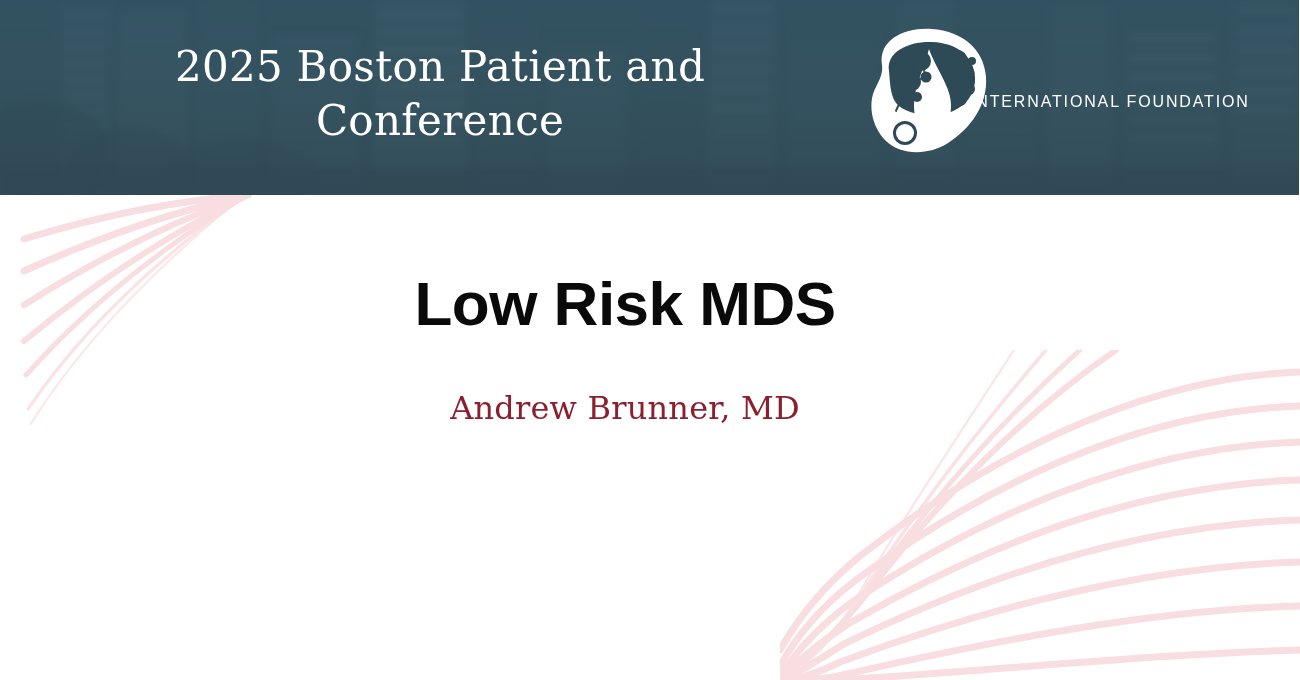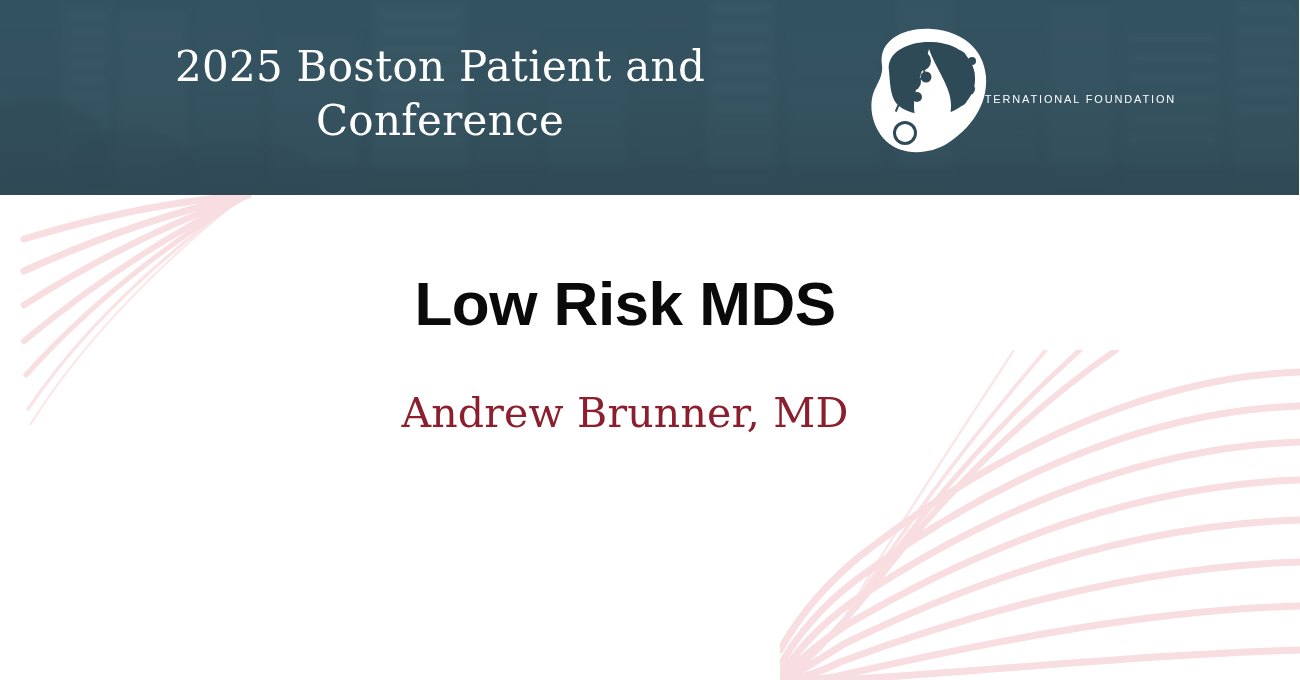--- a/index.html
+++ b/index.html
@@ -96,21 +96,21 @@
     font-size: 43px;
     font-weight: 400;
     letter-spacing: 2.2px;
     line-height: 1;
     white-space: nowrap;
   }
   .logo-sub {
     margin-top: 7px;
     color: #ffffff;
     font-family: "Liberation Sans", sans-serif;
-    font-size: 11px;
+    font-size: 16px;
     font-weight: 400;
     letter-spacing: 1.85px;
     line-height: 1;
     white-space: nowrap;
   }
 
   
   .deco {
     position: absolute;
     pointer-events: none;
@@ -151,21 +151,21 @@
     line-height: 1.05;
   }
   .slide-subtitle {
     position: absolute;
     left: 0;
     top: 196px;
     width: 1250px;
     text-align: center;
     color: #8b1f2d;
     font-family: "DejaVu Serif", "Liberation Serif", serif;
-    font-size: 41px;
+    font-size: 32px;
     font-weight: 400;
     letter-spacing: 0.2px;
     line-height: 1.1;
   }
 </style>
 </head>
 <body>
 
 <div class="slide">
 

